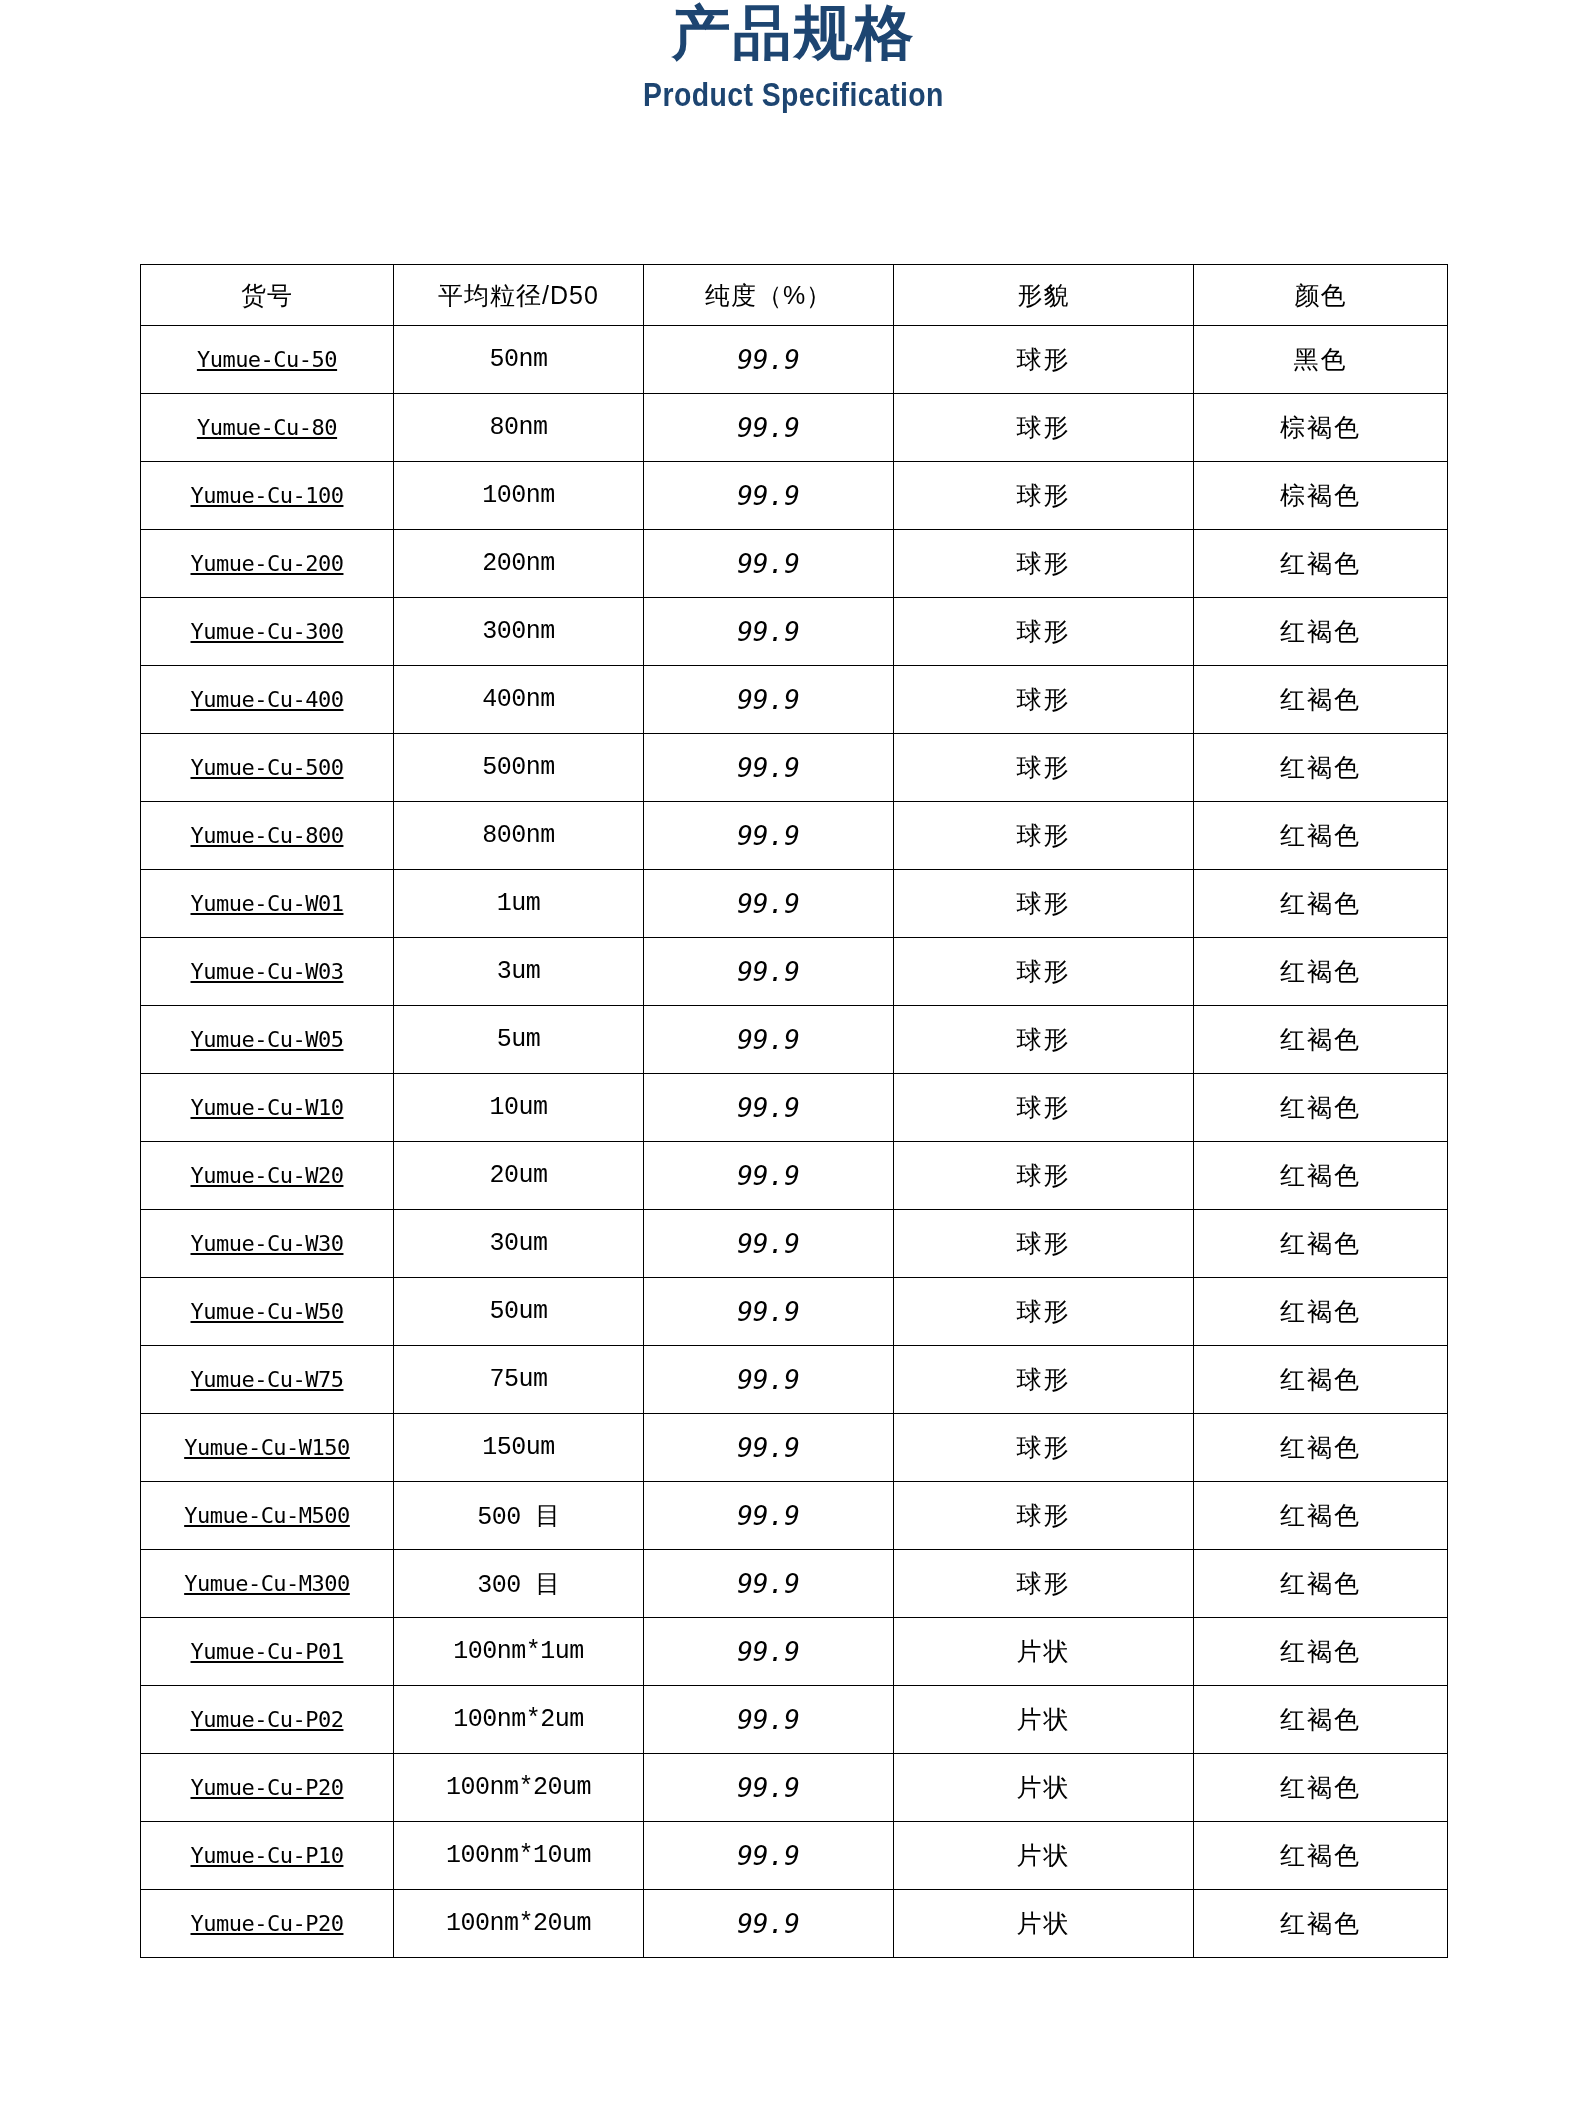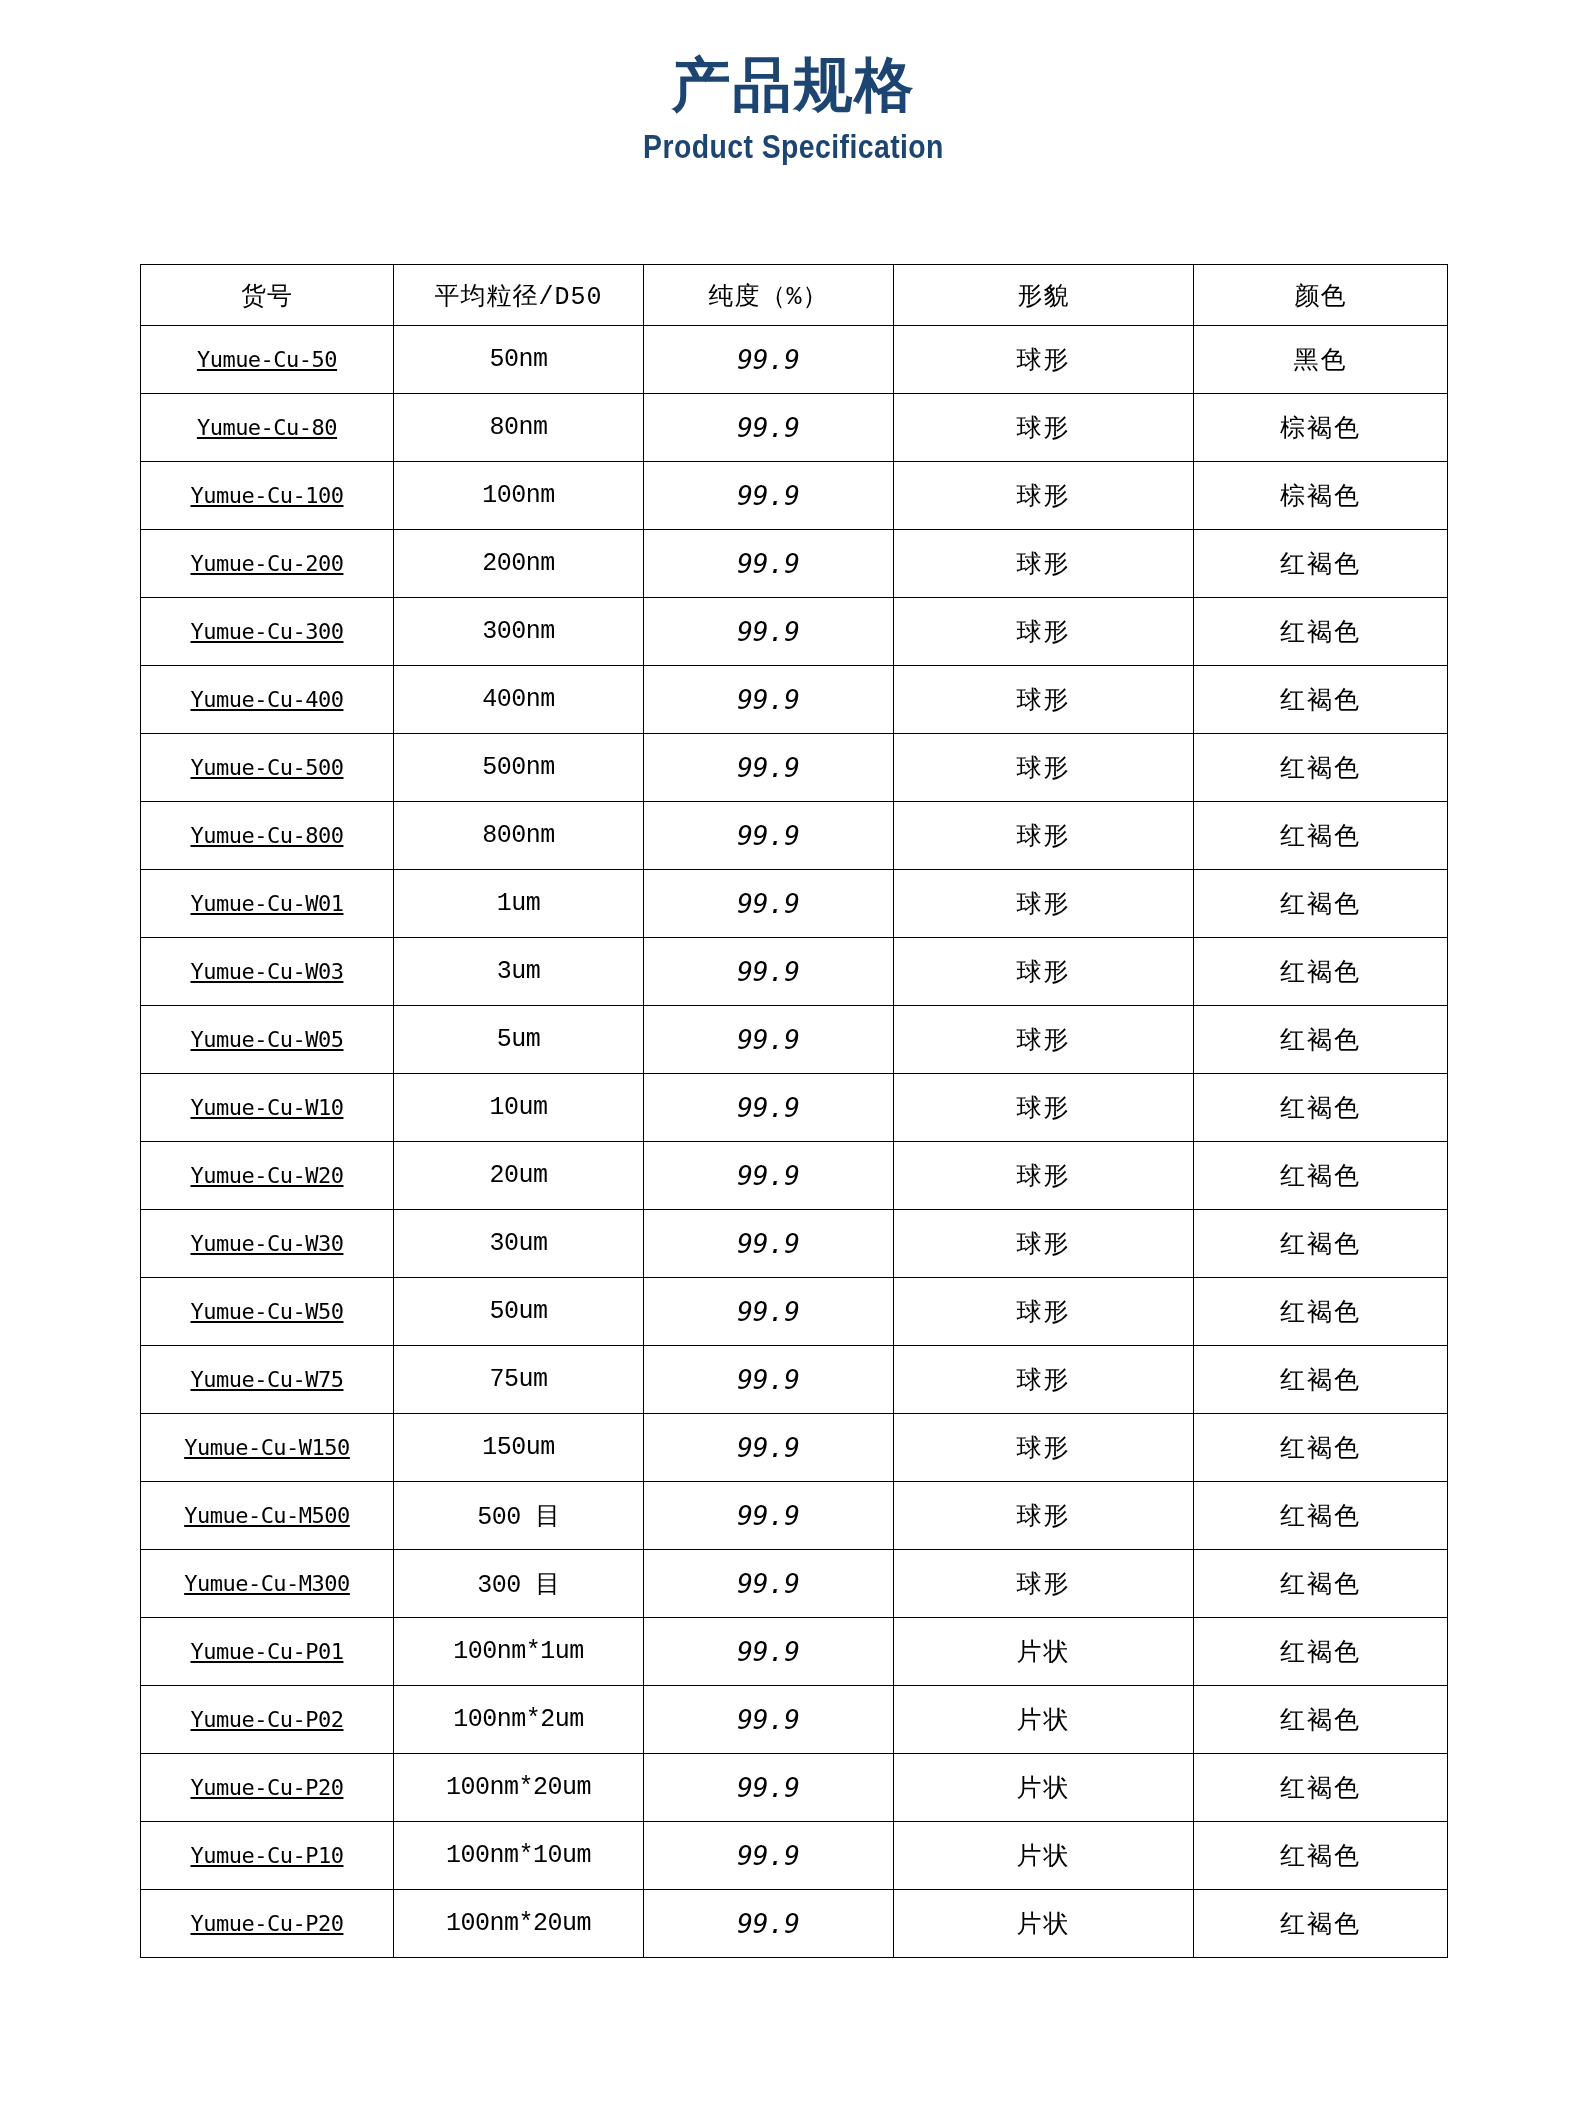--- a/index.html
+++ b/index.html
@@ -10,21 +10,20 @@
   }
   body {
     font-family: "Liberation Sans", sans-serif;
     position: relative;
     overflow: hidden;
   }
 
   
   .header {
     width: 100%;
-    padding-top: 52px;
     text-align: center;
   }
   .title-cn {
     font-family: "DejaVu Sans", "Liberation Sans", sans-serif;
     font-size: 59px;
     font-weight: bold;
     color: #1d4571;
     letter-spacing: 2px;
     line-height: 1.12;
   }
@@ -60,21 +59,21 @@
   }
   
   col.c1 { width: 253px; }
   col.c2 { width: 250px; }
   col.c3 { width: 250px; }
   col.c4 { width: 300px; }
   col.c5 { width: 254px; }
 
   
   tr.hdr td {
-    font-family: Liberation Mono, monospace;
+    font-family: Liberation Sans, sans-serif;
     font-size: 25px;
     height: 61px;
     letter-spacing: 1px;
   }
 
   
   td.sku {
     font-family: "DejaVu Sans Mono", "Liberation Mono", monospace;
     font-size: 22px;
     letter-spacing: -0.5px;

